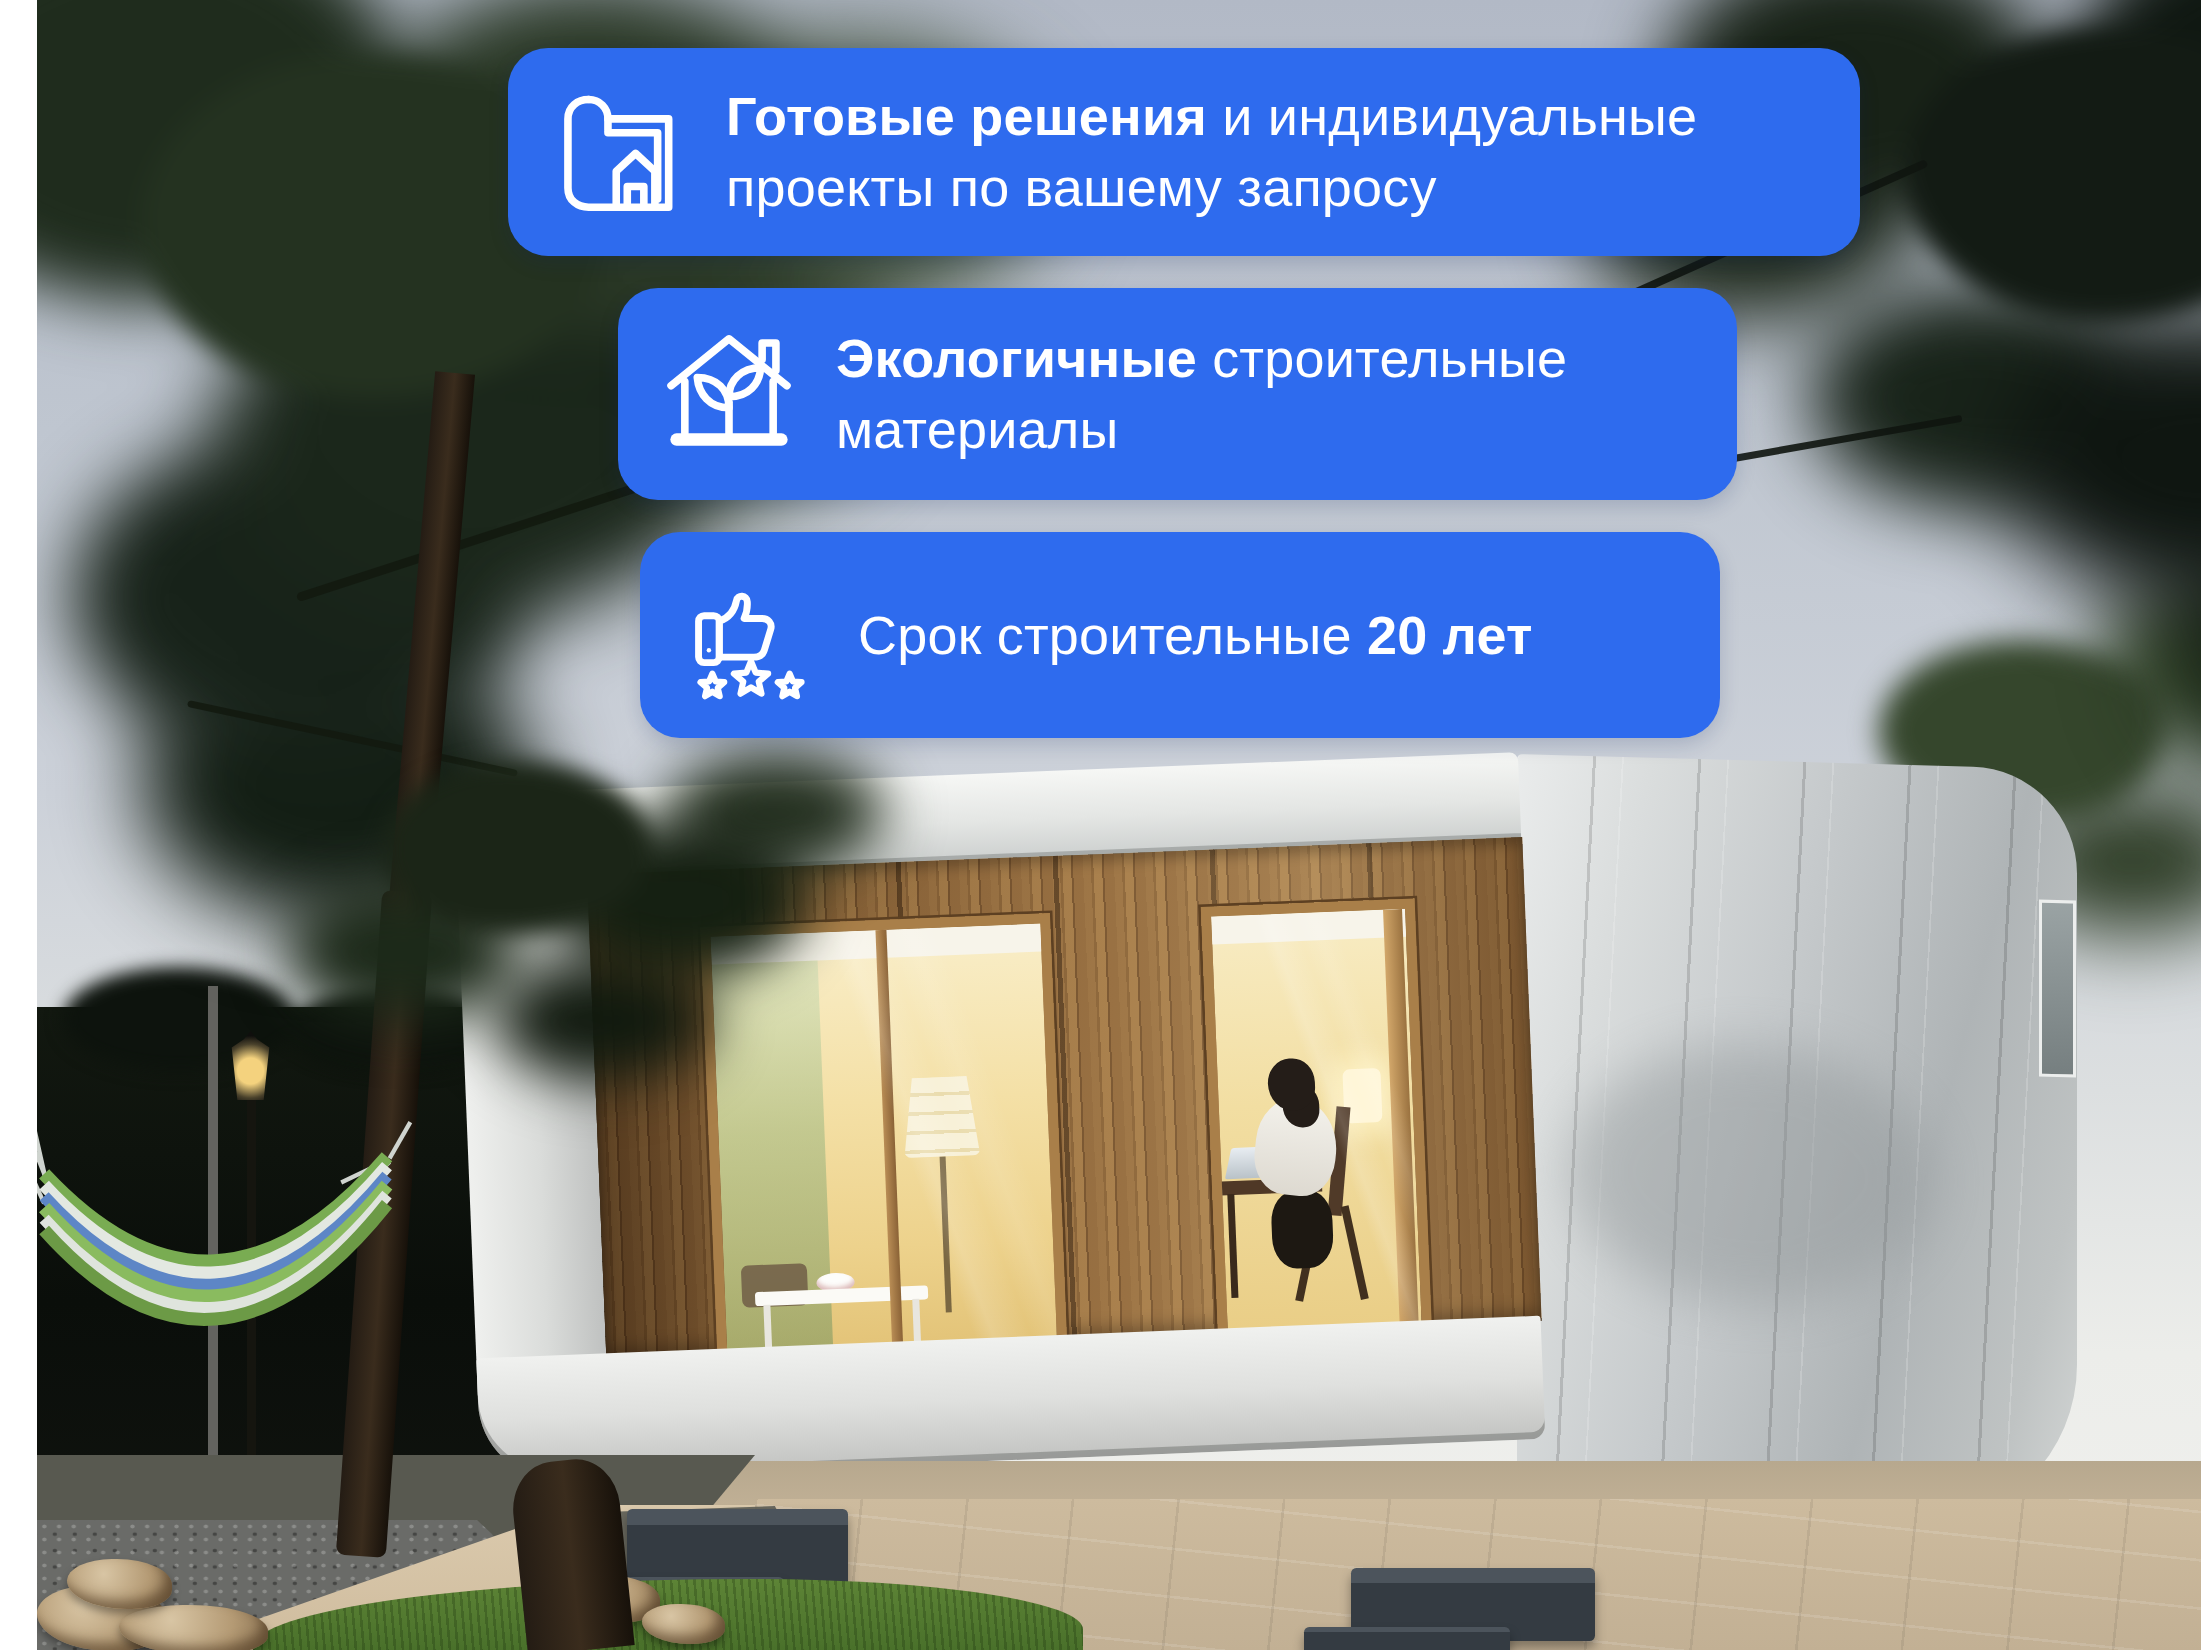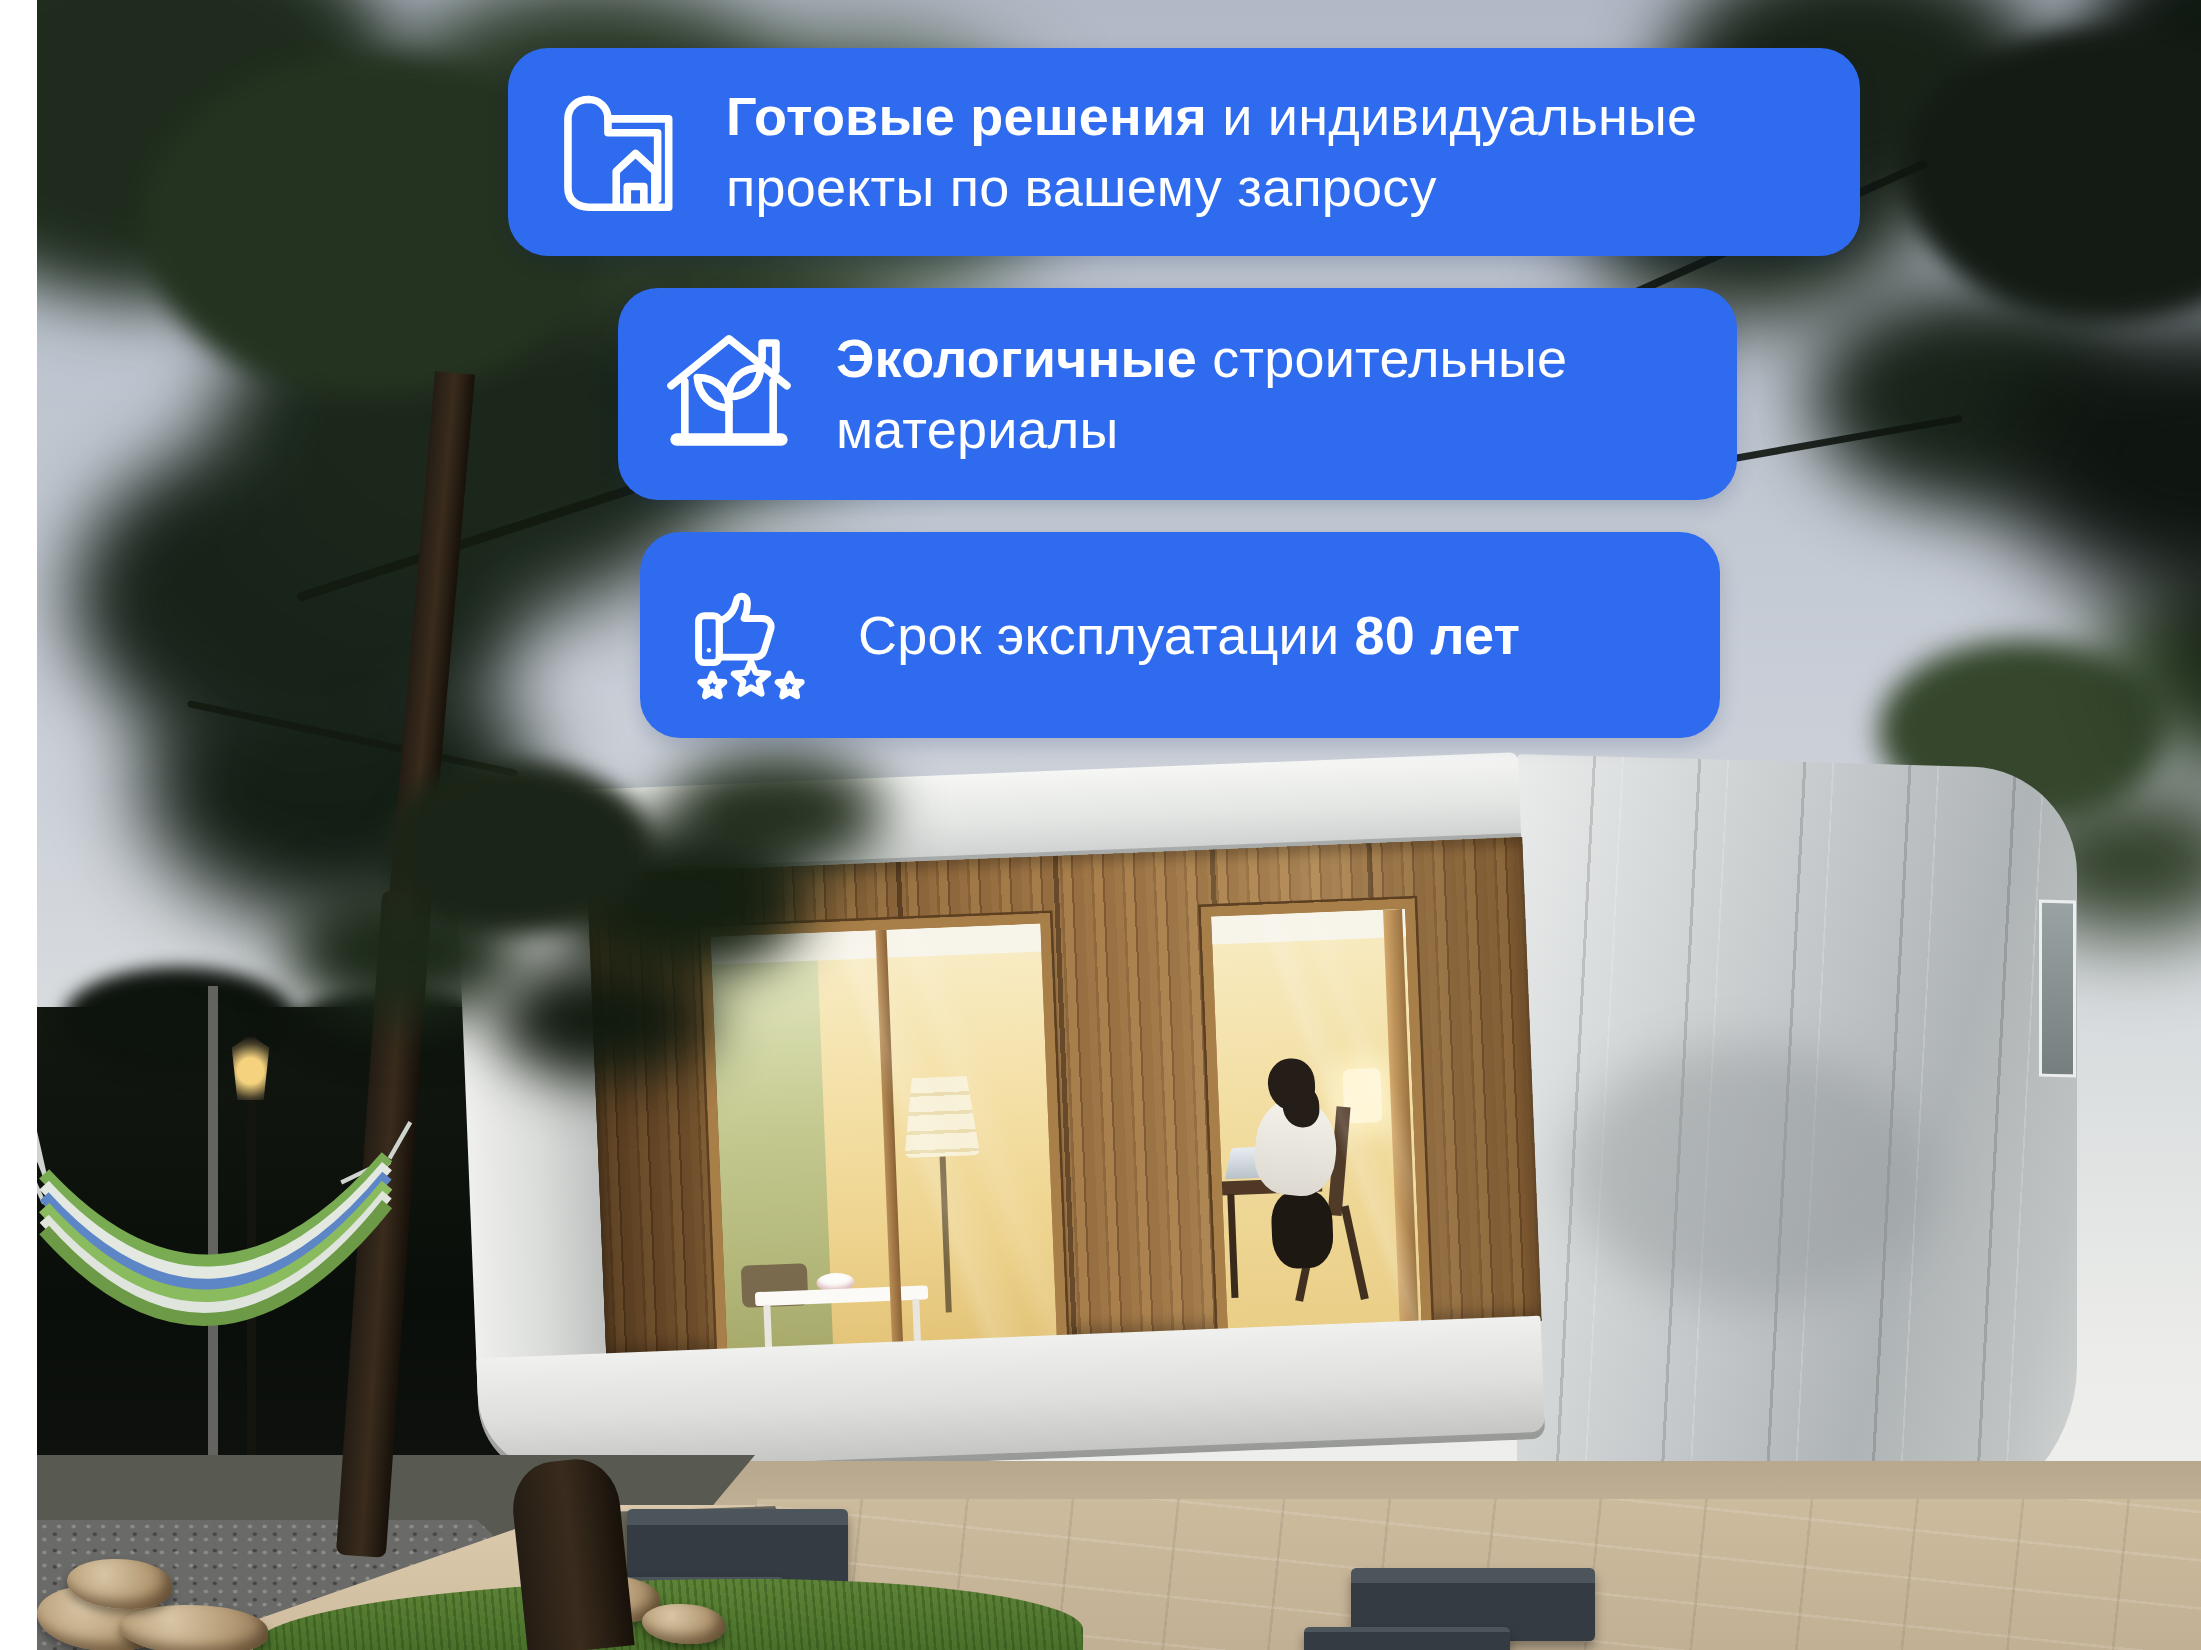--- a/index.html
+++ b/index.html
@@ -308,19 +308,19 @@
         <circle cx="19.5" cy="61" r="1.6" fill="#fff" stroke="none"></circle>
         <path d="M27 66V40c6-2 11-7 12.5-15 .8-4.5 7.5-4 7.8.8.3 4-.6 8.6-2.3 12.2h13c4.5 0 7.6 3.6 6.3 7.8l-4.6 15c-1 3.4-4 5.2-7.6 5.2H27z"></path>
         <g stroke-width="4.5">
           <polygon points="22,78 24.4,83.7 30.6,84.2 25.9,88.3 27.3,94.3 22,91.1 16.7,94.3 18.2,88.3 13.4,84.2 19.6,83.7"></polygon>
           <polygon points="50,69 53.4,77.3 62.4,78 55.6,83.8 57.6,92.5 50,87.9 42.4,92.5 44.4,83.8 37.6,78 46.6,77.3"></polygon>
           <polygon points="78,78 80.4,83.7 86.6,84.2 81.9,88.3 83.3,94.3 78,91.1 72.7,94.3 74.2,88.3 69.4,84.2 75.6,83.7"></polygon>
         </g>
       </svg>
     </span>
     <div class="txt">
-      <span>Срок эксплуатации</span>
-      <span class="bold">80 лет</span>
+      <span>Срок строительные</span>
+      <span class="bold">20 лет</span>
     </div>
   </div>
 
 </div>
 
 
 </body></html>

